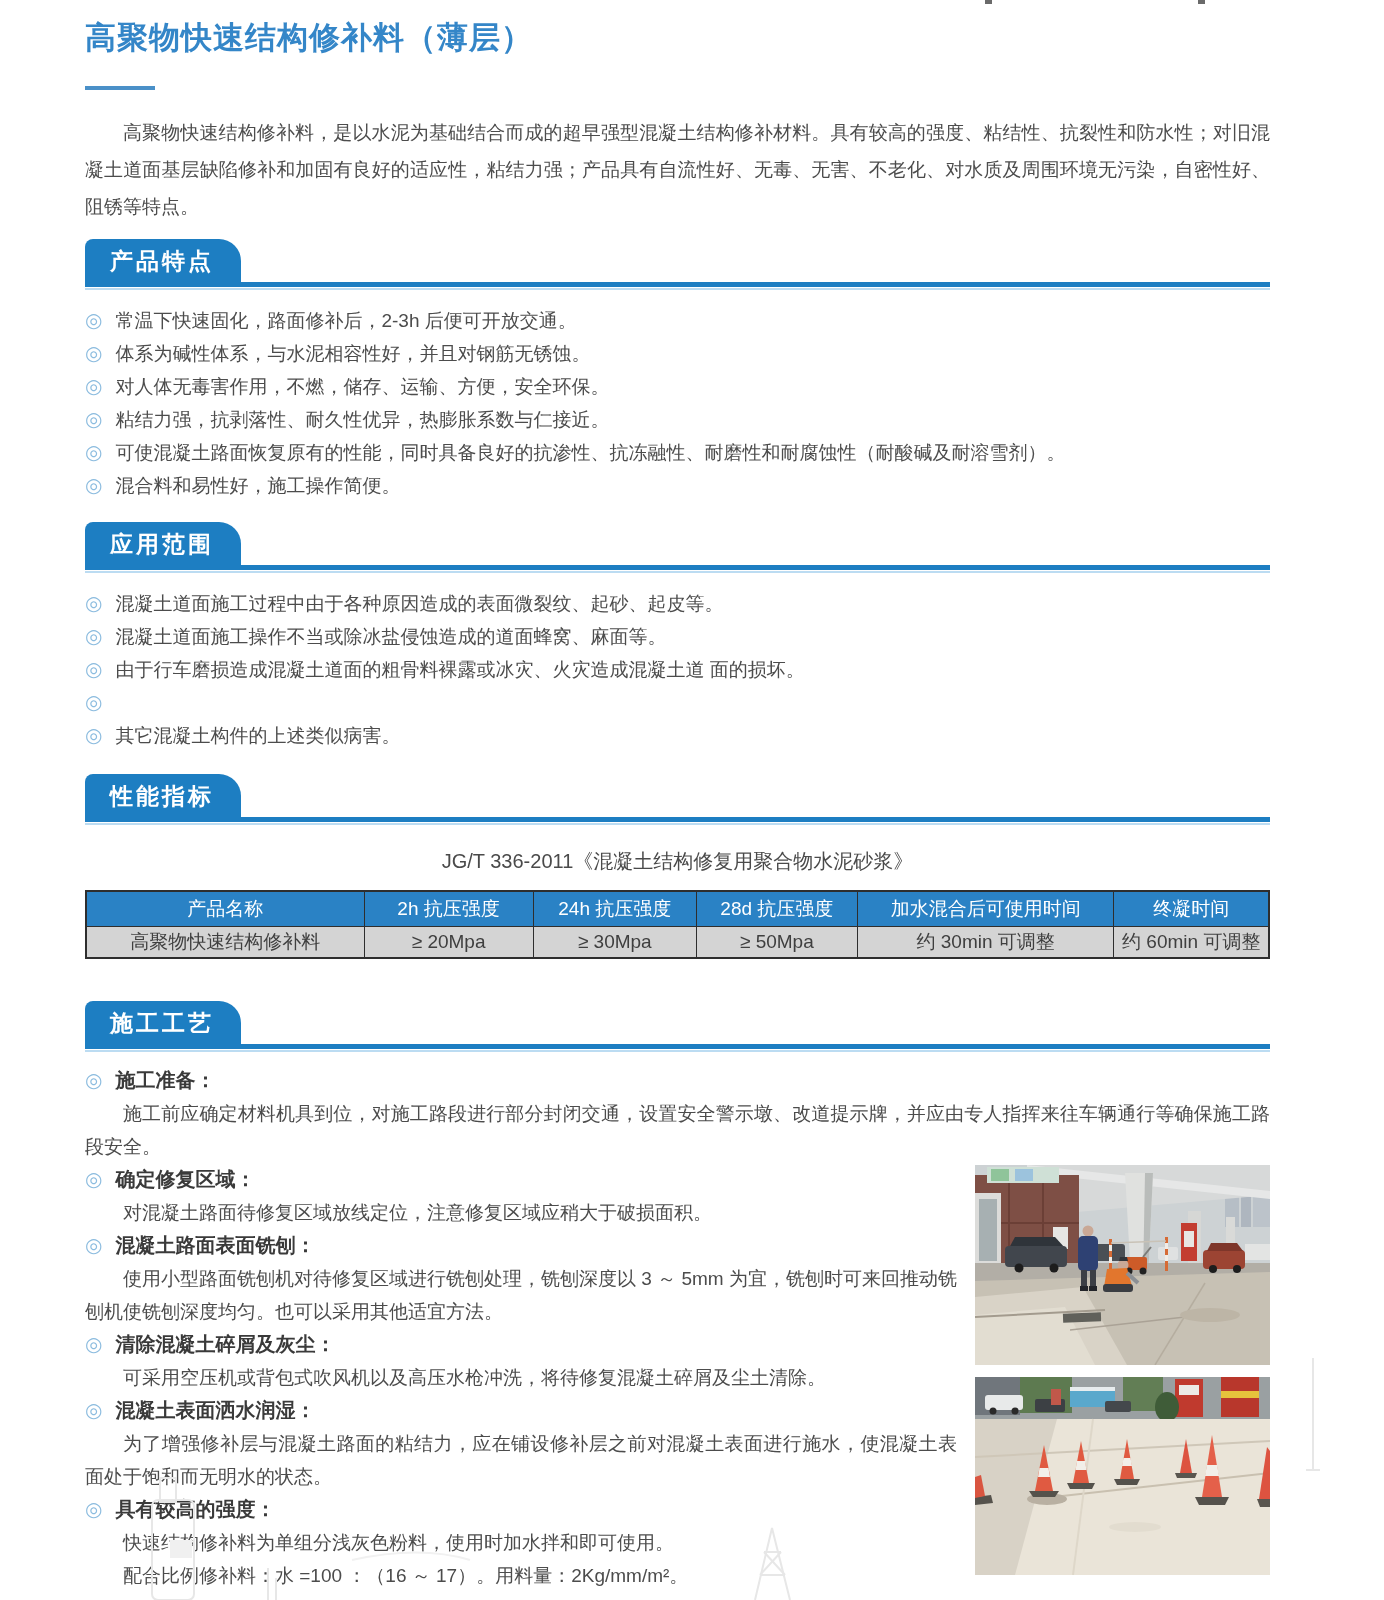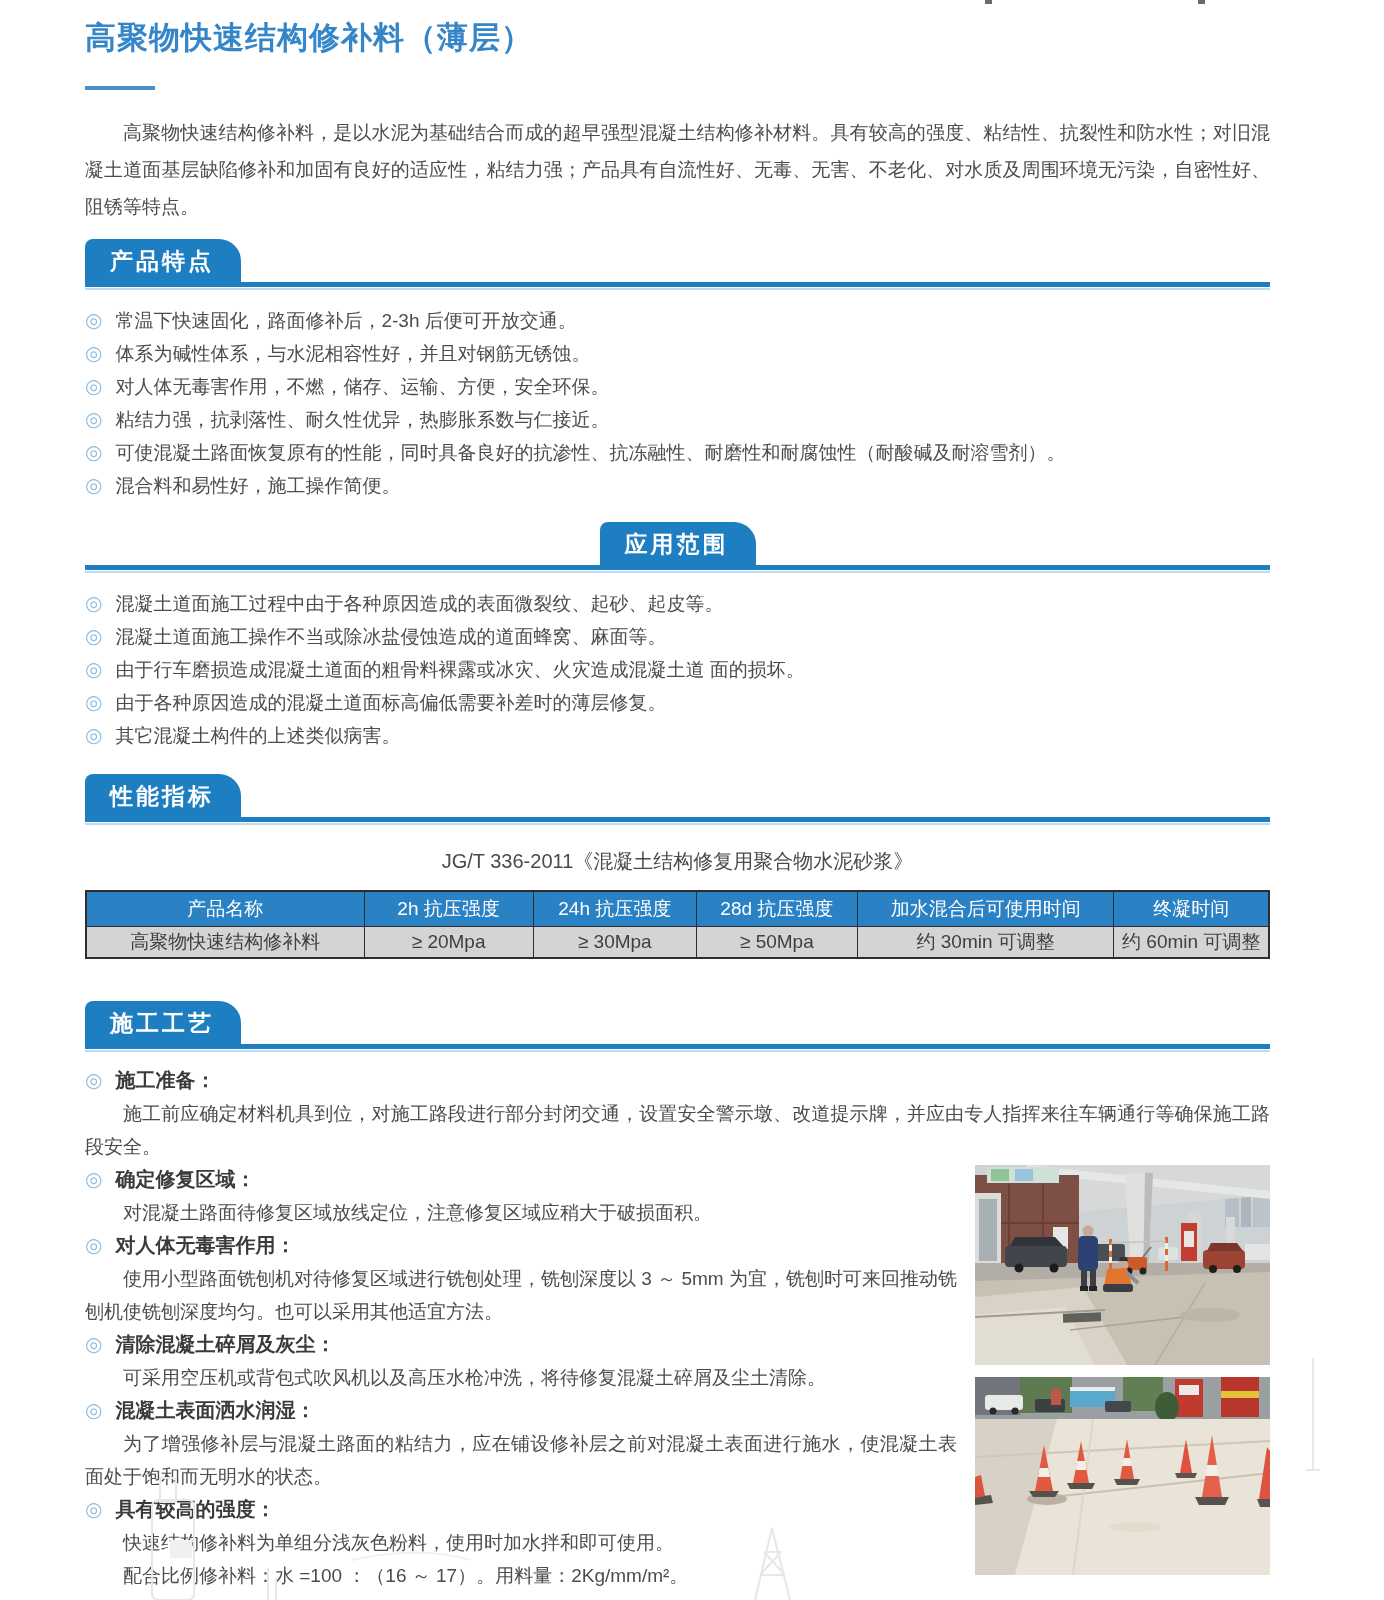--- a/index.html
+++ b/index.html
@@ -142,21 +142,21 @@
   
   .watermark{
     position:absolute;left:0;top:0;width:1384px;height:1600px;
     pointer-events:none;
   }
   .top-artifact{
     position:absolute;top:0;width:7px;height:4px;background:#6a6a6a;
   }
   
   .gap-features{margin-top:14px;}
-  .gap-applications{margin-top:20px;text-align:center;}
+  .gap-applications{margin-top:20px;}
   .gap-performance{margin-top:22px;}
   .gap-process{margin-top:42px;}
 </style>
 </head>
 <body>
 
 <div class="page">
 
   <div class="top-artifact" style="left:985px;"></div>
   <div class="top-artifact" style="left:1198px;"></div>
@@ -225,21 +225,20 @@
     <div class="bullet-item">
       <span class="bullet-glyph">◎</span>
       <span>混凝土道面施工操作不当或除冰盐侵蚀造成的道面蜂窝、麻面等。</span>
     </div>
     <div class="bullet-item">
       <span class="bullet-glyph">◎</span>
       <span>由于行车磨损造成混凝土道面的粗骨料裸露或冰灾、火灾造成混凝土道 面的损坏。</span>
     </div>
     <div class="bullet-item">
       <span class="bullet-glyph">◎</span>
-      <span>由于各种原因造成的混凝土道面标高偏低需要补差时的薄层修复。</span>
     </div>
     <div class="bullet-item">
       <span class="bullet-glyph">◎</span>
       <span>其它混凝土构件的上述类似病害。</span>
     </div>
   </div>
 
   <div class="sec-head gap-performance">
     <div class="sec-badge"><span>性能指标</span></div>
   </div>
@@ -423,21 +422,21 @@
     </div>
 
     <div class="step-label-row">
       <span class="bullet-glyph">◎</span>
       <span class="step-label">确定修复区域：</span>
     </div>
     <p class="step-para">对混凝土路面待修复区域放线定位，注意修复区域应稍大于破损面积。</p>
 
     <div class="step-label-row">
       <span class="bullet-glyph">◎</span>
-      <span class="step-label">对人体无毒害作用：</span>
+      <span class="step-label">混凝土路面表面铣刨：</span>
     </div>
     <p class="step-para">使用小型路面铣刨机对待修复区域进行铣刨处理，铣刨深度以 3 ～ 5mm 为宜，铣刨时可来回推动铣刨机使铣刨深度均匀。也可以采用其他适宜方法。</p>
 
     <div class="step-label-row">
       <span class="bullet-glyph">◎</span>
       <span class="step-label">清除混凝土碎屑及灰尘：</span>
     </div>
     <p class="step-para">可采用空压机或背包式吹风机以及高压水枪冲洗，将待修复混凝土碎屑及尘土清除。</p>
 
     <div class="step-label-row">

